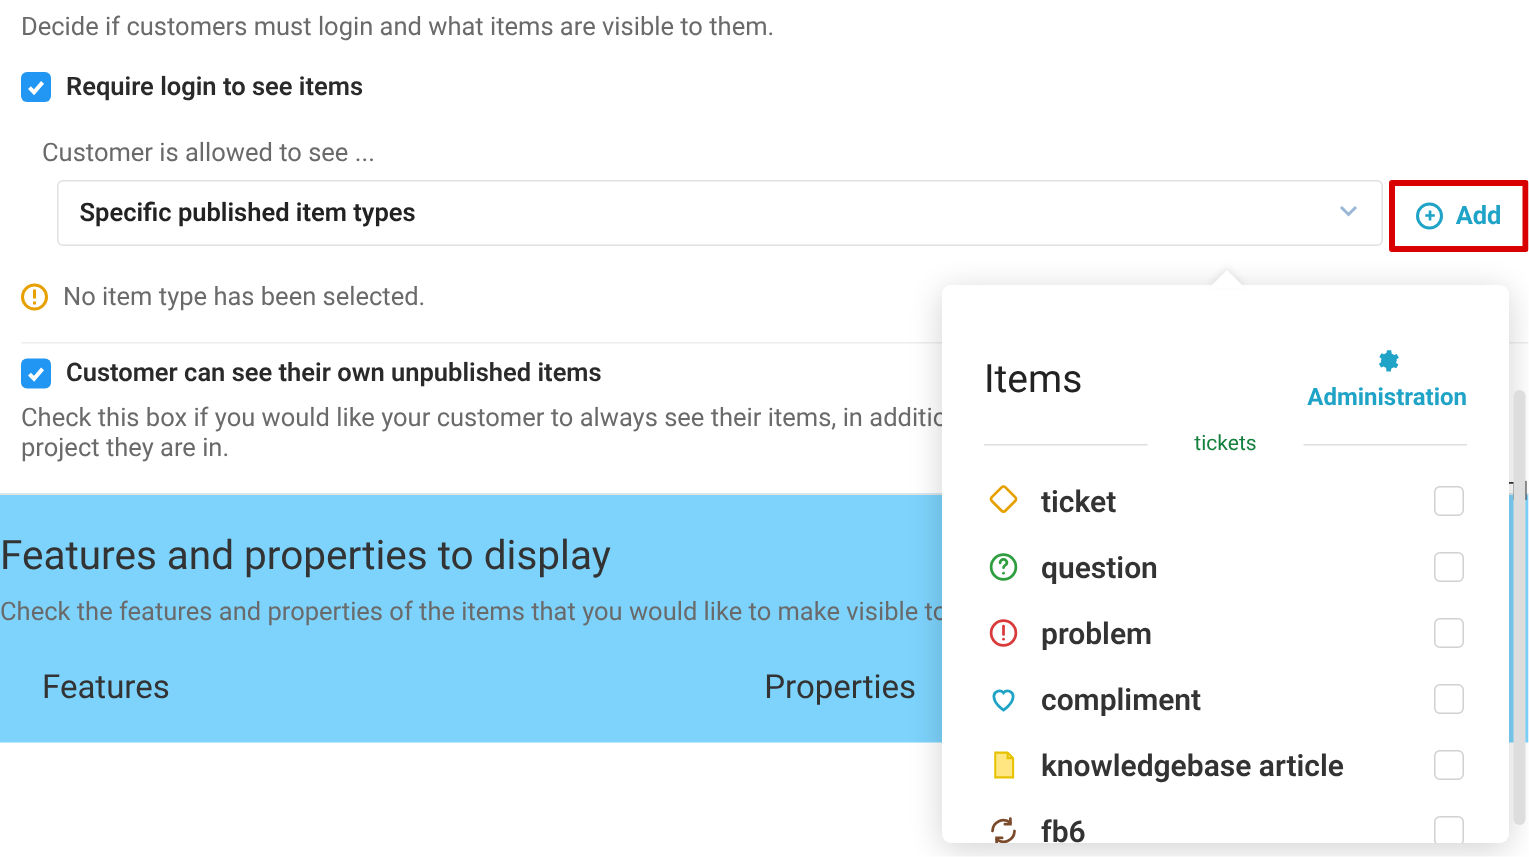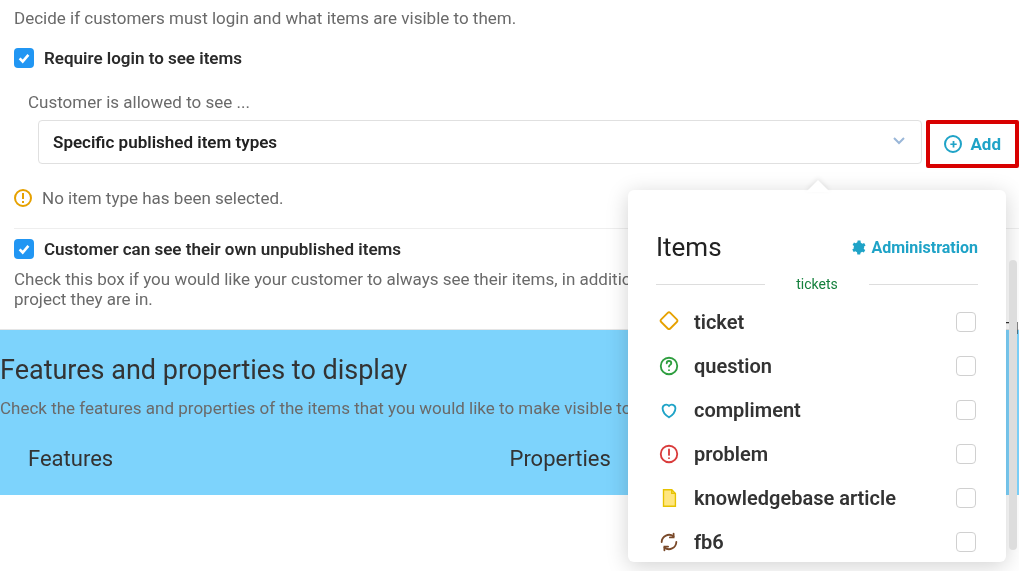--- a/index.html
+++ b/index.html
@@ -61,21 +61,21 @@
   background: #fff; border-radius: 6px; box-shadow: 0 4px 22px rgba(0,0,0,0.18);
 }
 .pop-caret {
   position: absolute; top: -10px; left: 178px; width: 0; height: 0;
   border-left: 12px solid transparent; border-right: 12px solid transparent; border-bottom: 12px solid #fff;
   filter: drop-shadow(0 -2px 2px rgba(0,0,0,0.08));
 }
 .pop-inner { padding: 42px 28px 0 28px; height: 100%; overflow: hidden; }
 .pop-head { display: flex; justify-content: space-between; align-items: center; margin-bottom: 14px; }
 .pop-head h3 { font-size: 26px; font-weight: 400; color: #222; }
-.admin-link { display: inline-flex; align-items: center; gap: 6px; color: #1fa3c7; font-weight: 700; font-size: 16px; cursor: pointer; }
+.admin-link { display: inline-flex; align-items: center; gap: 6px; color: #1fa3c7; font-weight: 700; font-size: 16px; cursor: pointer; flex-direction: column; }
 .gear { width: 17px; height: 17px; }
 .gear svg { width: 17px; height: 17px; fill: #1fa3c7; }
 .divider-label { text-align: center; color: #15803d; font-size: 14px; position: relative; margin: 10px 0 8px 0; }
 .divider-label::before, .divider-label::after {
   content: ""; position: absolute; top: 50%; width: 34%; border-top: 1px solid #ddd;
 }
 .divider-label::before { left: 0; }
 .divider-label::after { right: 0; }
 .item-row { display: flex; align-items: center; gap: 14px; padding: 10px 2px; }
 .item-row .lbl { flex: 1; font-size: 20px; font-weight: 600; color: #333; }
@@ -181,42 +181,42 @@
             <path d="M9.5 9a2.5 2.5 0 015 0c0 1.5-2.5 2-2.5 3.5" stroke-linecap="round"></path>
             <circle cx="12" cy="16.5" r="1" fill="#2e9e3f" stroke="none"></circle>
           </svg>
       </span>
       <span class="lbl">question</span>
       <span class="cbx"></span>
     </div>
 
     <div class="item-row">
       <span class="iic">
-        <svg width="22" height="22" viewBox="0 0 24 24" fill="none" stroke="#1fa3c7" stroke-width="2">
-            <path d="M12 20s-7-4.5-7-10a4 4 0 017-2.5A4 4 0 0119 10c0 5.5-7 10-7 10z"></path>
-          </svg>
-      </span>
-      <span class="lbl">compliment</span>
-      <span class="cbx"></span>
-    </div>
-
-    <div class="item-row">
-      <span class="iic">
         <svg width="22" height="22" viewBox="0 0 24 24" fill="none" stroke="#d93b3b" stroke-width="2">
             <circle cx="12" cy="12" r="9"></circle>
             <path d="M12 7v6" stroke-linecap="round"></path>
             <circle cx="12" cy="16.5" r="1" fill="#d93b3b" stroke="none"></circle>
           </svg>
       </span>
       <span class="lbl">problem</span>
       <span class="cbx"></span>
     </div>
 
     <div class="item-row">
       <span class="iic">
+        <svg width="22" height="22" viewBox="0 0 24 24" fill="none" stroke="#1fa3c7" stroke-width="2">
+            <path d="M12 20s-7-4.5-7-10a4 4 0 017-2.5A4 4 0 0119 10c0 5.5-7 10-7 10z"></path>
+          </svg>
+      </span>
+      <span class="lbl">compliment</span>
+      <span class="cbx"></span>
+    </div>
+
+    <div class="item-row">
+      <span class="iic">
         <svg width="22" height="22" viewBox="0 0 24 24" fill="#ffe680" stroke="#e6c200" stroke-width="1.5">
             <path d="M6 3h9l4 4v14H6z"></path>
             <path d="M15 3v4h4" fill="none"></path>
           </svg>
       </span>
       <span class="lbl">knowledgebase article</span>
       <span class="cbx"></span>
     </div>
 
     <div class="item-row">

